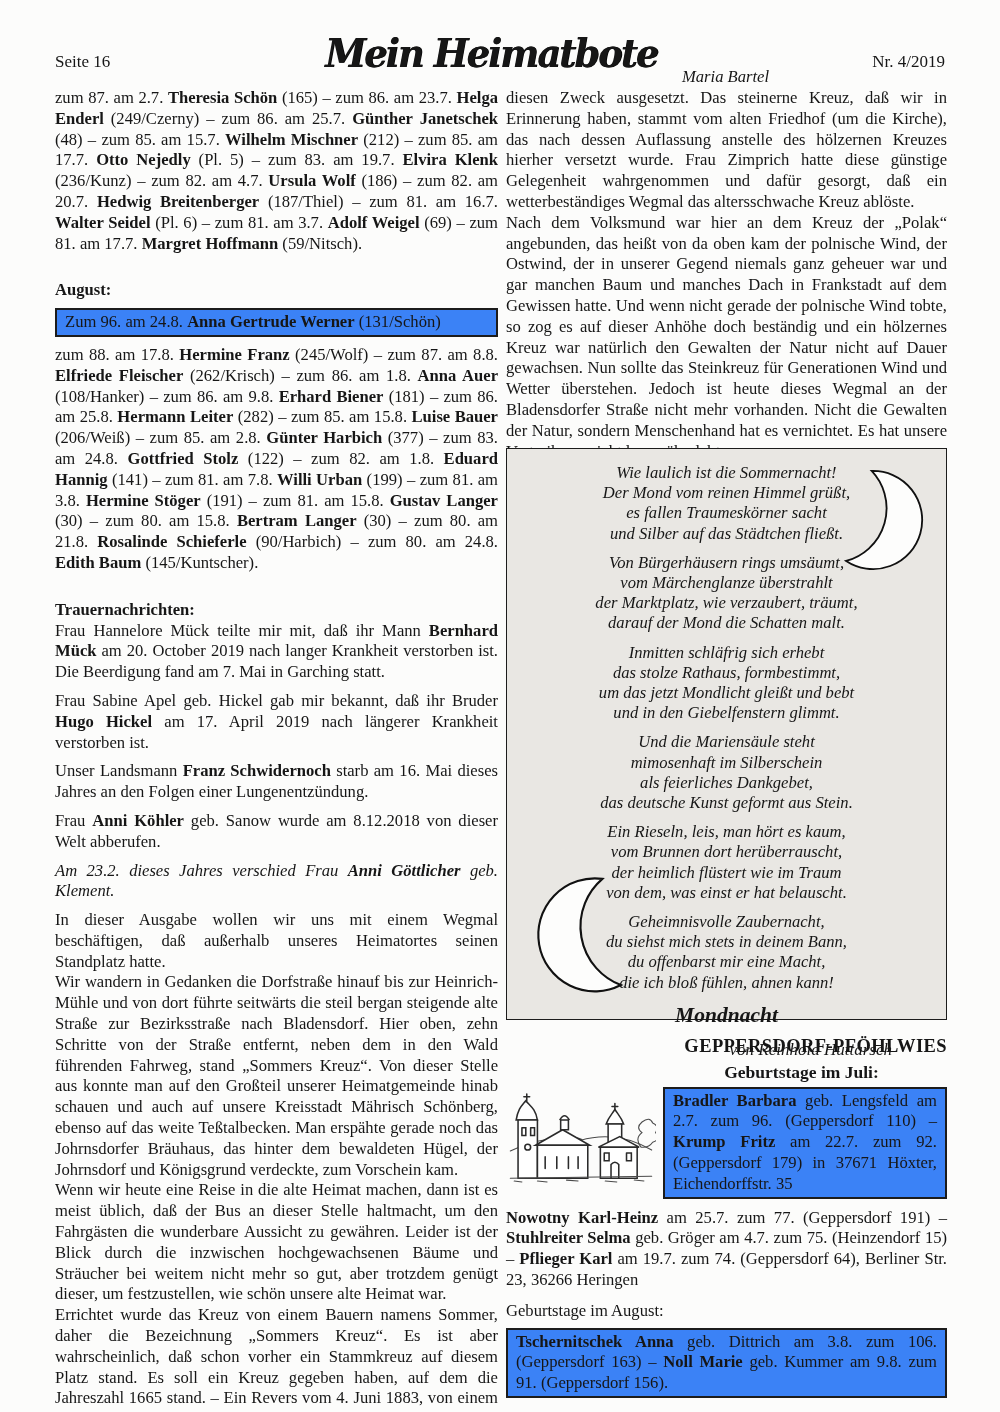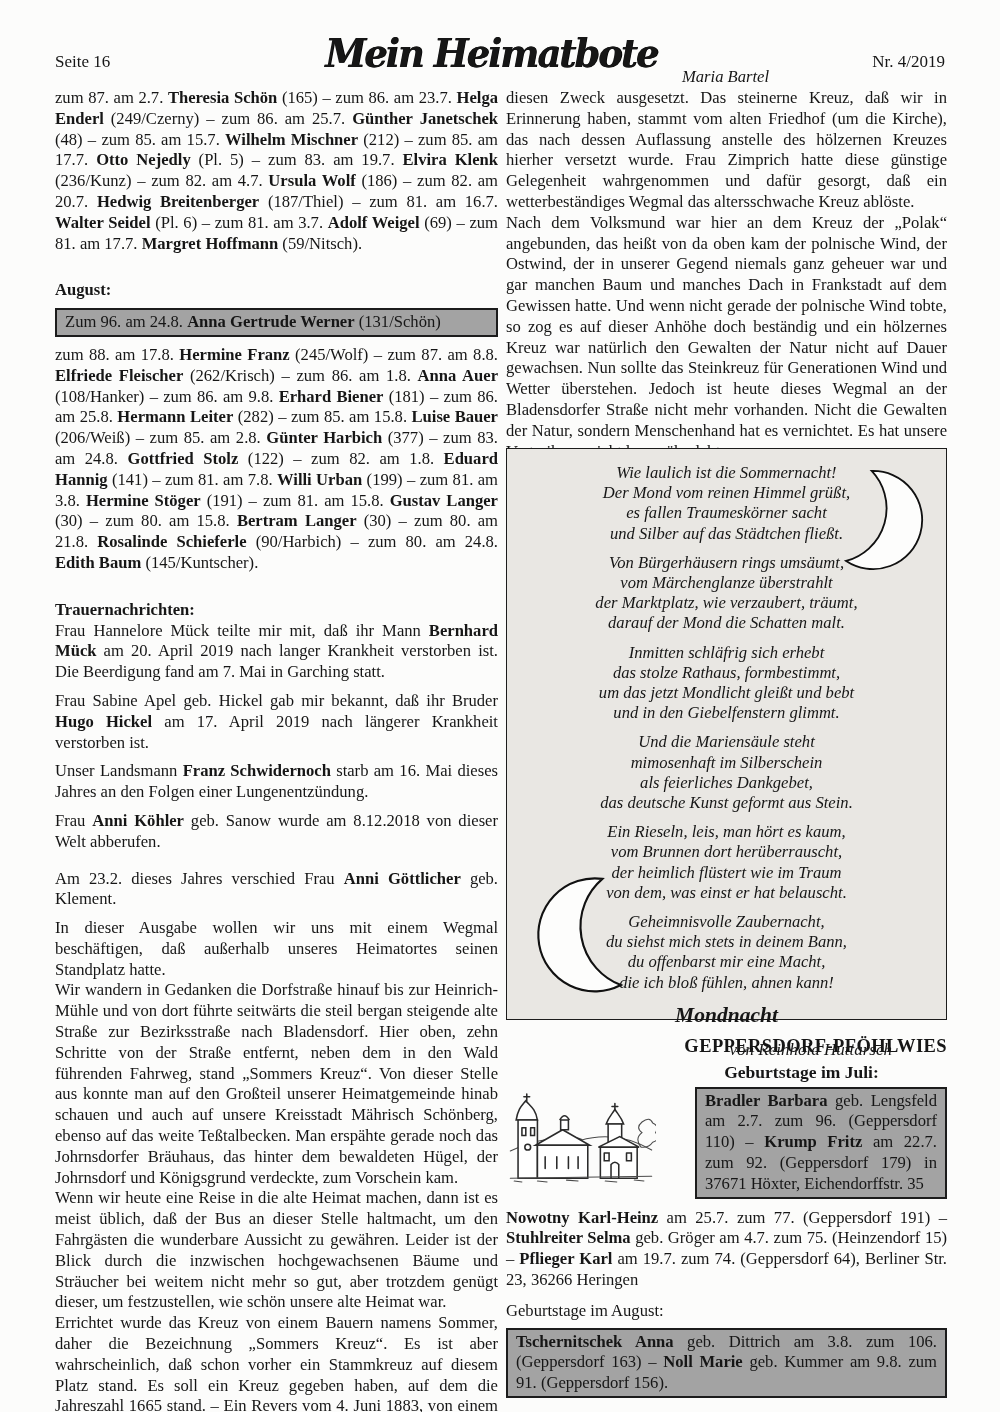--- a/index.html
+++ b/index.html
@@ -16,21 +16,21 @@
     text-shadow:0.6px 0 #000; }
 
   
   .col { position:absolute; top:88px; font-size:16.6px; line-height:20.8px; }
   #left-col  { left:55px;  width:443px; }
   #right-col { left:506px; width:441px; }
   p.just { text-align:justify; }
   .head { font-weight:bold; margin-top:26px; }
   b { font-weight:bold; }
 
-  .graybox { background:#a3a3a3; border:2px solid #1c1c1c; padding:2px 8px;
+  .graybox { background:#3b82f6; border:2px solid #1c1c1c; padding:2px 8px;
     margin-top:7px; }
   .graybox p { text-align:left; }
 
   .mt8 { margin-top:8px; }
   .article p { text-align:justify; }
 
   
   #right-article { position:absolute; top:0; left:0; width:441px; }
   .signature { text-align:center; font-style:italic; margin-top:-20.8px; padding-right:2px; }
 
@@ -43,21 +43,21 @@
   #poem-byline { text-align:right; padding-right:34px; margin-top:12px; font-size:17px; }
   .moon { position:absolute; }
   #moon-top { top:8px; right:16px; width:92px; height:132px; transform:rotate(14deg); }
   #moon-bottom { bottom:14px; left:22px; width:106px; height:136px; transform:rotate(-8deg); }
 
   
   #gepp { position:absolute; top:948px; left:0; width:441px; }
   #gepp-title { font-weight:bold; font-size:18.5px; text-align:right; letter-spacing:.4px; }
   #gepp-sub-july { font-weight:bold; font-size:17.5px; text-align:center;
     margin-left:150px; margin-top:5px; }
-  .gepp-row { display:flex; align-items:flex-start; margin-top:4px;gap:32px; }
+  .gepp-row { display:flex; align-items:flex-start; margin-top:4px; }
   .church { width:150px; height:92px; flex:none; margin-top:4px; }
   .gepp-box { flex:1; margin-left:7px; margin-top:0; }
   .gepp-box p, .gepp-aug-box p { text-align:justify; }
   #gepp-para { margin-top:9px; }
   #gepp-sub-aug { font-weight:normal; margin-top:10px; }
   .gepp-aug-box { margin-top:6px; }
   #gepp-footer { display:flex; justify-content:space-between; font-style:italic;
     margin-top:11px; font-size:17px; }
 
   svg .ln { fill:none; stroke:#2b2b2b; stroke-width:1.6; stroke-linecap:round; }
@@ -78,25 +78,25 @@
 
   <div id="left-col" class="col">
     <p class="just"><span>zum 87. am 2.7. </span><b>Theresia Schön</b><span> (165) – zum 86. am 23.7. </span><b>Helga Enderl</b><span> (249/Czerny) – zum 86. am 25.7. </span><b>Günther Janetschek</b><span> (48) – zum 85. am 15.7. </span><b>Wilhelm Mischner</b><span> (212) – zum 85. am 17.7. </span><b>Otto Nejedly</b><span> (Pl. 5) – zum 83. am 19.7. </span><b>Elvira Klenk</b><span> (236/Kunz) – zum 82. am 4.7. </span><b>Ursula Wolf</b><span> (186) – zum 82. am 20.7. </span><b>Hedwig Breitenberger</b><span> (187/Thiel) – zum 81. am 16.7. </span><b>Walter Seidel</b><span> (Pl. 6) – zum 81. am 3.7. </span><b>Adolf Weigel</b><span> (69) – zum 81. am 17.7. </span><b>Margret Hoffmann</b><span> (59/Nitsch).</span></p>
     <div class="head">August:</div>
     <div class="graybox">
       <p><span>Zum 96. am 24.8. </span><b>Anna Gertrude Werner</b><span> (131/Schön)</span></p>
     </div>
     <p class="just mt8"><span>zum 88. am 17.8. </span><b>Hermine Franz</b><span> (245/Wolf) – zum 87. am 8.8. </span><b>Elfriede Fleischer</b><span> (262/Krisch) – zum 86. am 1.8. </span><b>Anna Auer</b><span> (108/Hanker) – zum 86. am 9.8. </span><b>Erhard Biener</b><span> (181) – zum 86. am 25.8. </span><b>Hermann Leiter</b><span> (282) – zum 85. am 15.8. </span><b>Luise Bauer</b><span> (206/Weiß) – zum 85. am 2.8. </span><b>Günter Harbich</b><span> (377) – zum 83. am 24.8. </span><b>Gottfried Stolz</b><span> (122) – zum 82. am 1.8. </span><b>Eduard Hannig</b><span> (141) – zum 81. am 7.8. </span><b>Willi Urban</b><span> (199) – zum 81. am 3.8. </span><b>Hermine Stöger</b><span> (191) – zum 81. am 15.8. </span><b>Gustav Langer</b><span> (30) – zum 80. am 15.8. </span><b>Bertram Langer</b><span> (30) – zum 80. am 21.8. </span><b>Rosalinde Schieferle</b><span> (90/Harbich) – zum 80. am 24.8. </span><b>Edith Baum</b><span> (145/Kuntscher).</span></p>
     <div class="head">Trauernachrichten:</div>
     <div class="obits">
-        <p class="just"><span>Frau Hannelore Mück teilte mir mit, daß ihr Mann </span><b>Bernhard Mück</b><span> am 20. April 2019 nach langer Krankheit verstorben ist. Die Beerdigung fand am 7. Mai in Garching statt.</span></p>
+        <p class="just"><span>Frau Hannelore Mück teilte mir mit, daß ihr Mann </span><b>Bernhard Mück</b><span> am 20. October 2019 nach langer Krankheit verstorben ist. Die Beerdigung fand am 7. Mai in Garching statt.</span></p>
         <p class="just" style="margin-top: 8px;"><span>Frau Sabine Apel geb. Hickel gab mir bekannt, daß ihr Bruder </span><b>Hugo Hickel</b><span> am 17. April 2019 nach längerer Krankheit verstorben ist.</span></p>
         <p class="just" style="margin-top: 8px;"><span>Unser Landsmann </span><b>Franz Schwidernoch</b><span> starb am 16. Mai dieses Jahres an den Folgen einer Lungenentzündung.</span></p>
         <p class="just" style="margin-top: 8px;"><span>Frau </span><b>Anni Köhler</b><span> geb. Sanow wurde am 8.12.2018 von dieser Welt abberufen.</span></p>
-        <p class="just" style="margin-top: 16px;"><span>Am 23.2. dieses Jahres verschied Frau </span><b>Anni Göttlicher</b><span> geb. Klement.</span></p>
+        <p class="just" style="margin-top: 8px; font-style: italic;"><span>Am 23.2. dieses Jahres verschied Frau </span><b>Anni Göttlicher</b><span> geb. Klement.</span></p>
       </div>
     <div class="article mt8">
         <p class="just">In dieser Ausgabe wollen wir uns mit einem Wegmal beschäftigen, daß außerhalb unseres Heimatortes seinen Standplatz hatte.</p>
         <p class="just" style="margin-top: 0px;">Wir wandern in Gedanken die Dorfstraße hinauf bis zur Heinrich-Mühle und von dort führte seitwärts die steil bergan steigende alte Straße zur Bezirksstraße nach Bladensdorf. Hier oben, zehn Schritte von der Straße entfernt, neben dem in den Wald führenden Fahrweg, stand „Sommers Kreuz“. Von dieser Stelle aus konnte man auf den Großteil unserer Heimatgemeinde hinab schauen und auch auf unsere Kreisstadt Mährisch Schönberg, ebenso auf das weite Teßtalbecken. Man erspähte gerade noch das Johrnsdorfer Bräuhaus, das hinter dem bewaldeten Hügel, der Johrnsdorf und Königsgrund verdeckte, zum Vorschein kam.</p>
         <p class="just" style="margin-top: 0px;">Wenn wir heute eine Reise in die alte Heimat machen, dann ist es meist üblich, daß der Bus an dieser Stelle haltmacht, um den Fahrgästen die wunderbare Aussicht zu gewähren. Leider ist der Blick durch die inzwischen hochgewachsenen Bäume und Sträucher bei weitem nicht mehr so gut, aber trotzdem genügt dieser, um festzustellen, wie schön unsere alte Heimat war.</p>
         <p class="just" style="margin-top: 0px;">Errichtet wurde das Kreuz von einem Bauern namens Sommer, daher die Bezeichnung „Sommers Kreuz“. Es ist aber wahrscheinlich, daß schon vorher ein Stammkreuz auf diesem Platz stand. Es soll ein Kreuz gegeben haben, auf dem die Jahreszahl 1665 stand. – Ein Revers vom 4. Juni 1883, von einem Bauern Andreas Leitter, besagt, daß „Die Erhaltung dieses an dem Bladensdorfer Weg stehenden hölzernen Kreuzes für immer währende Zeiten grundbücherlich sicher gestellt ist.“</p>
       </div>
   </div>
 
   <div id="right-col" class="col">

